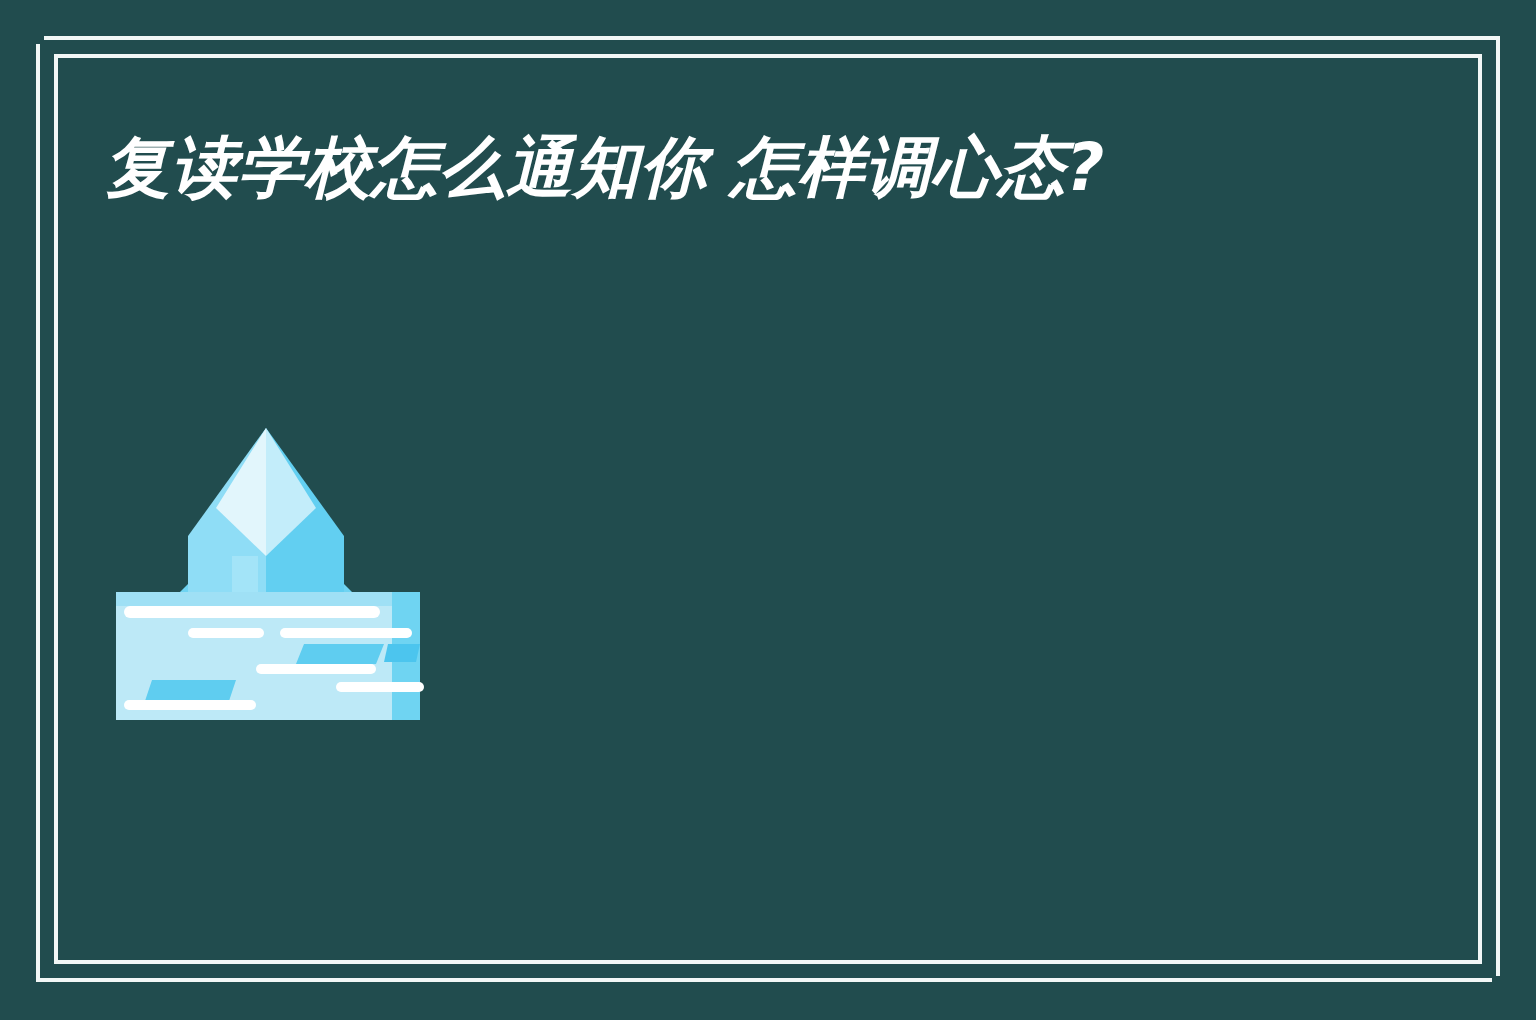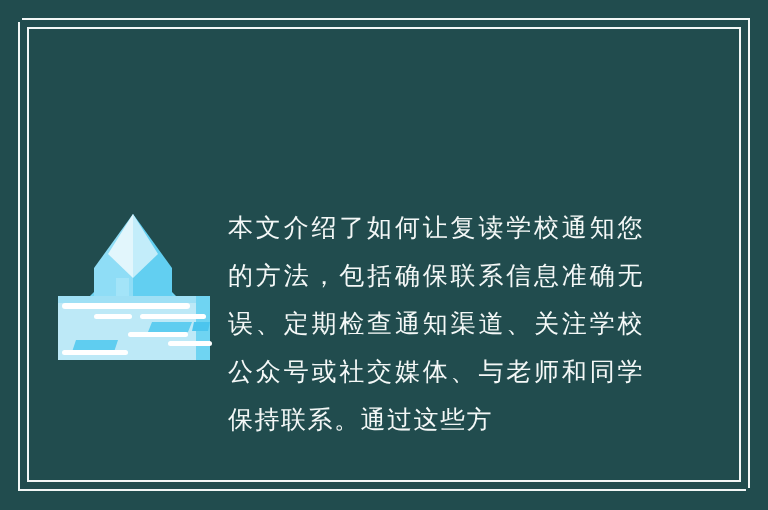--- a/index.html
+++ b/index.html
@@ -104,20 +104,21 @@
 </head>
 <body>
 
 <div id="poster">
 
   <div class="frame-outer"></div>
   <div class="frame-inner"></div>
   <div class="frame-mask mask-a"></div>
   <div class="frame-mask mask-b"></div>
 
+  <div class="headline">复读学校怎么通知你 怎样调心态?</div>
 
   <div class="content">
 
     <div class="illustration">
       <svg width="156" height="160" viewBox="0 0 156 160" xmlns="http://www.w3.org/2000/svg">
 
         <polygon points="22,160 22,108 40,90 58,108 58,160" fill="#6fd4f2"></polygon>
 
         <polygon points="96,160 96,108 114,90 132,108 132,160" fill="#6fd4f2"></polygon>
 
@@ -143,16 +144,15 @@
         <rect x="72" y="132" width="60" height="5" rx="2.5" fill="#ffffff"></rect>
         <rect x="112" y="141" width="44" height="5" rx="2.5" fill="#ffffff"></rect>
 
         <polygon points="96,122 136,122 132,132 92,132" fill="#5fcdf0"></polygon>
         <polygon points="138,122 154,122 152,131 136,131" fill="#4cc5ee"></polygon>
         <polygon points="20,140 62,140 58,152 16,152" fill="#5fcdf0"></polygon>
         <rect x="6" y="150" width="66" height="5" rx="2.5" fill="#ffffff"></rect>
       </svg>
     </div>
 
-    <div class="paragraph">本文介绍了如何让复读学校通知您的方法，包括确保联系信息准确无误、定期检查通知渠道、关注学校公众号或社交媒体、与老师和同学保持联系。通过这些方</div>
 
   </div>
 </div>
 
 </body></html>

